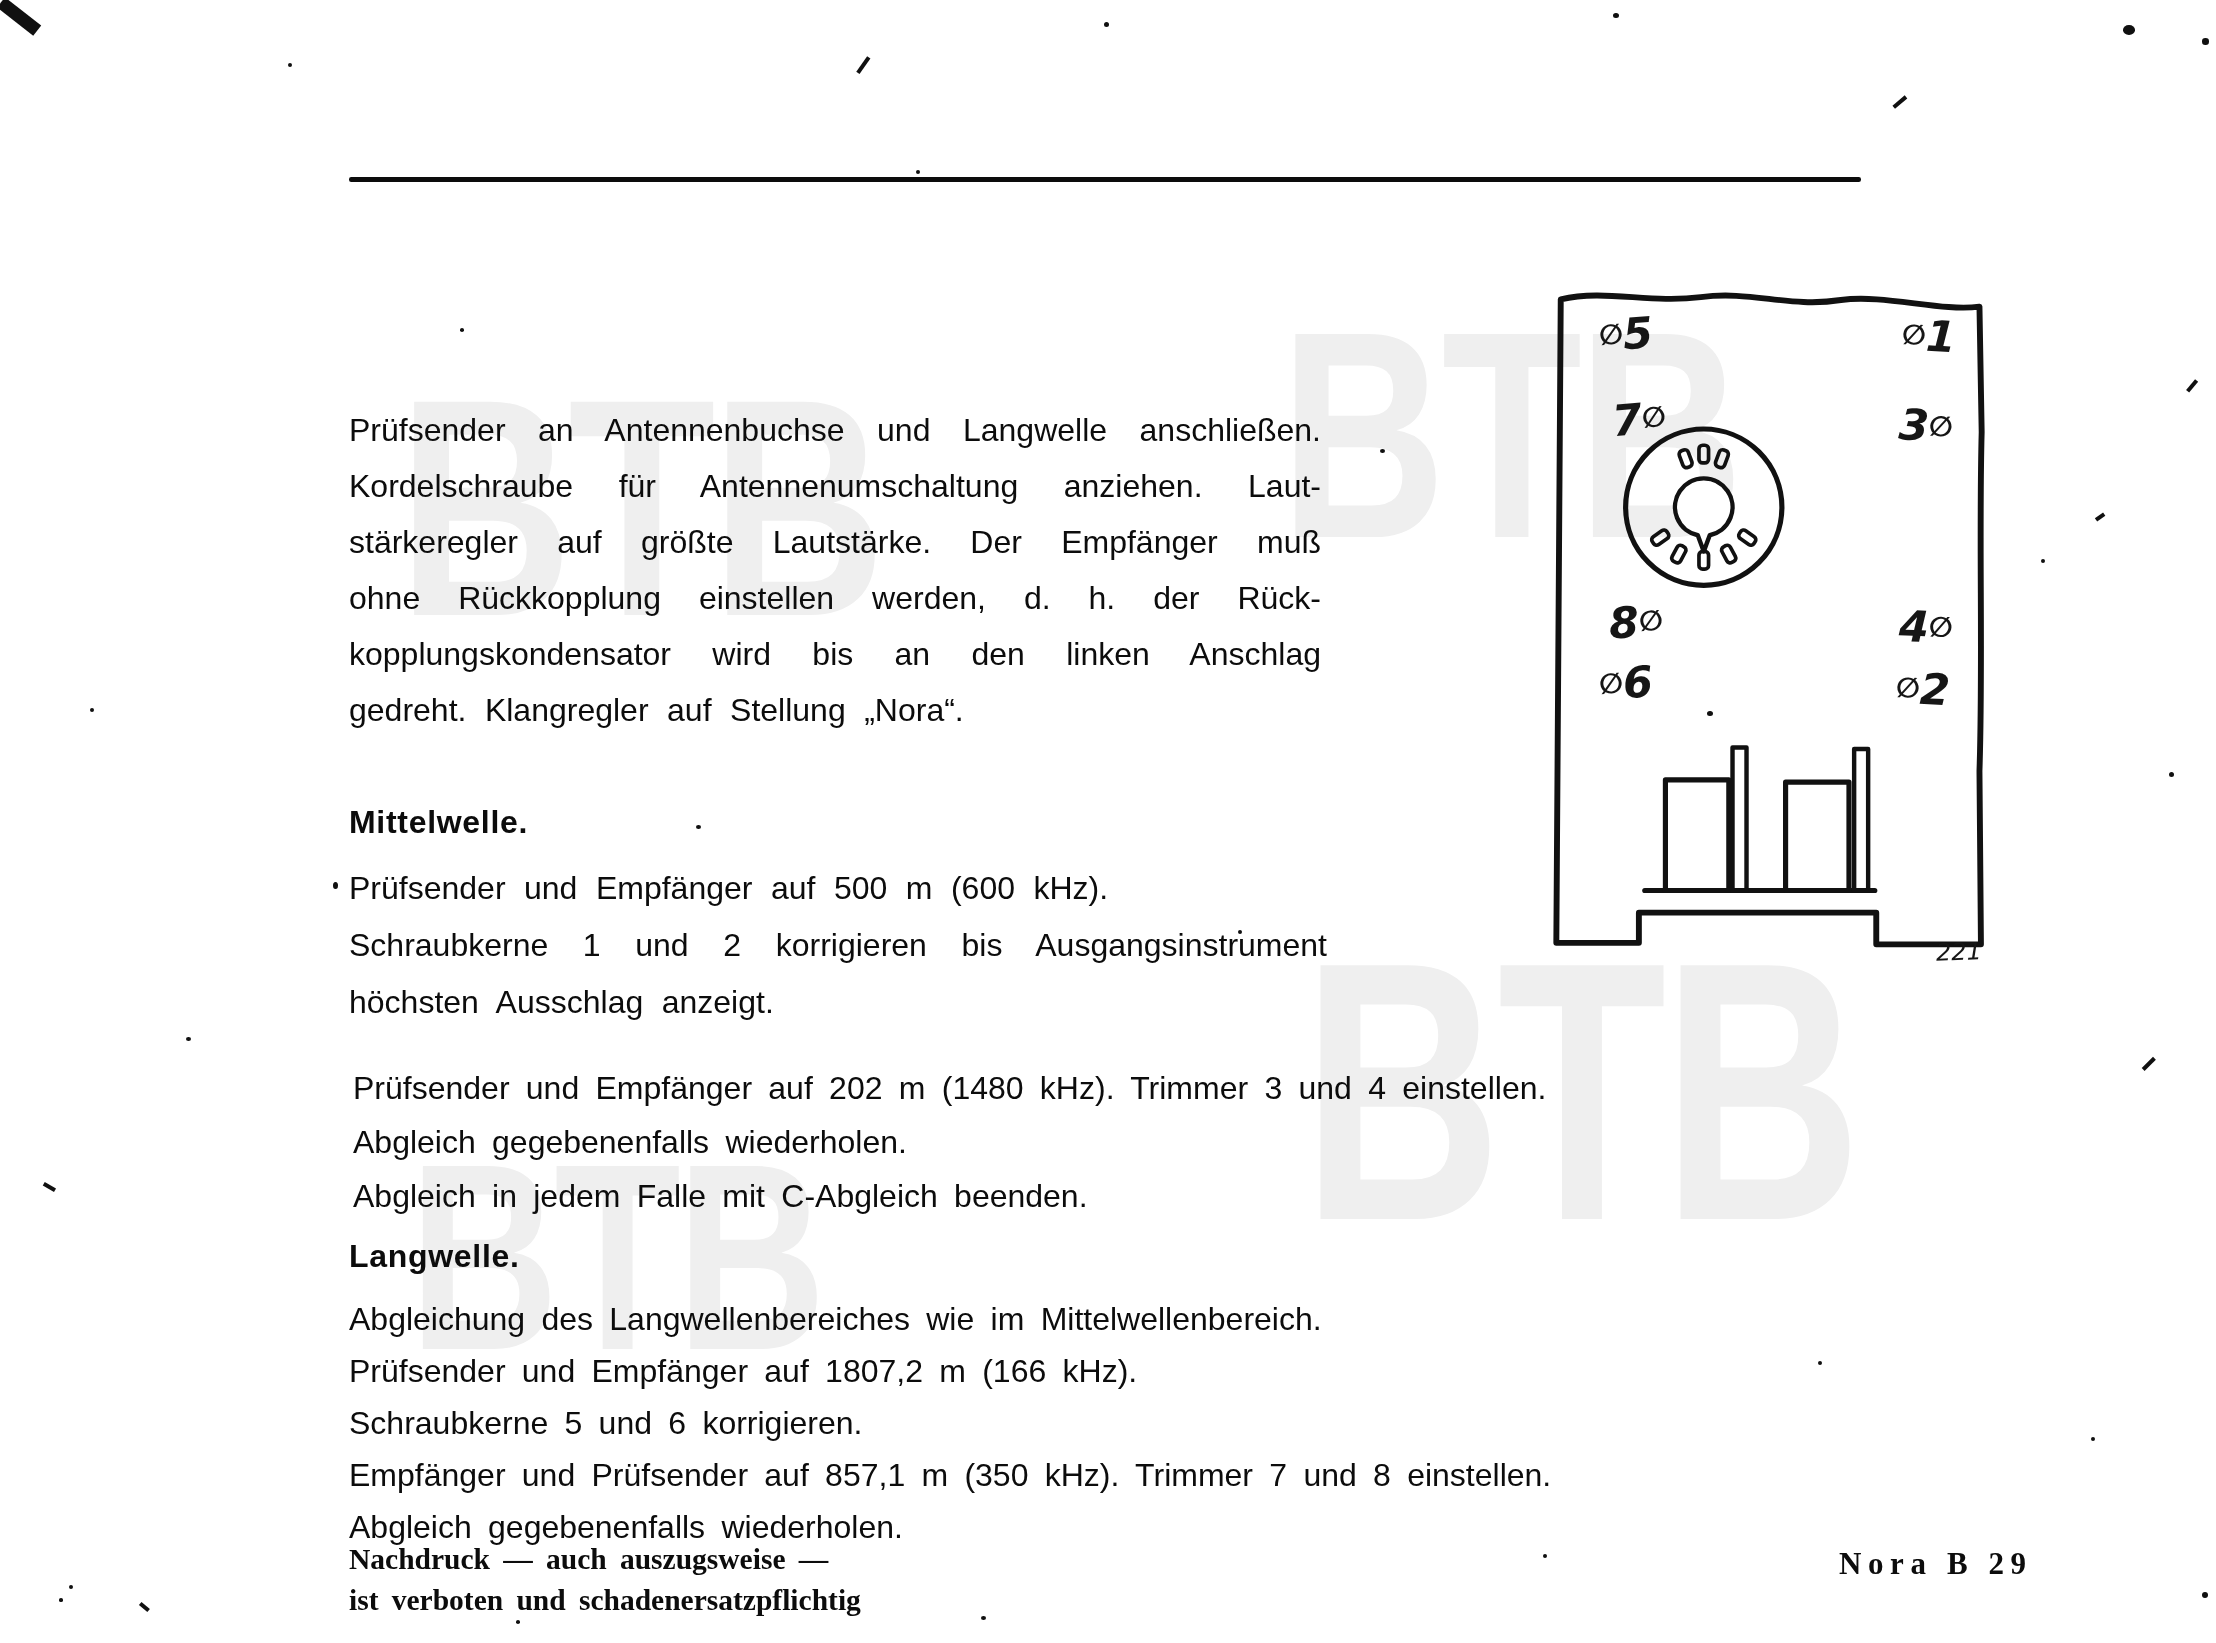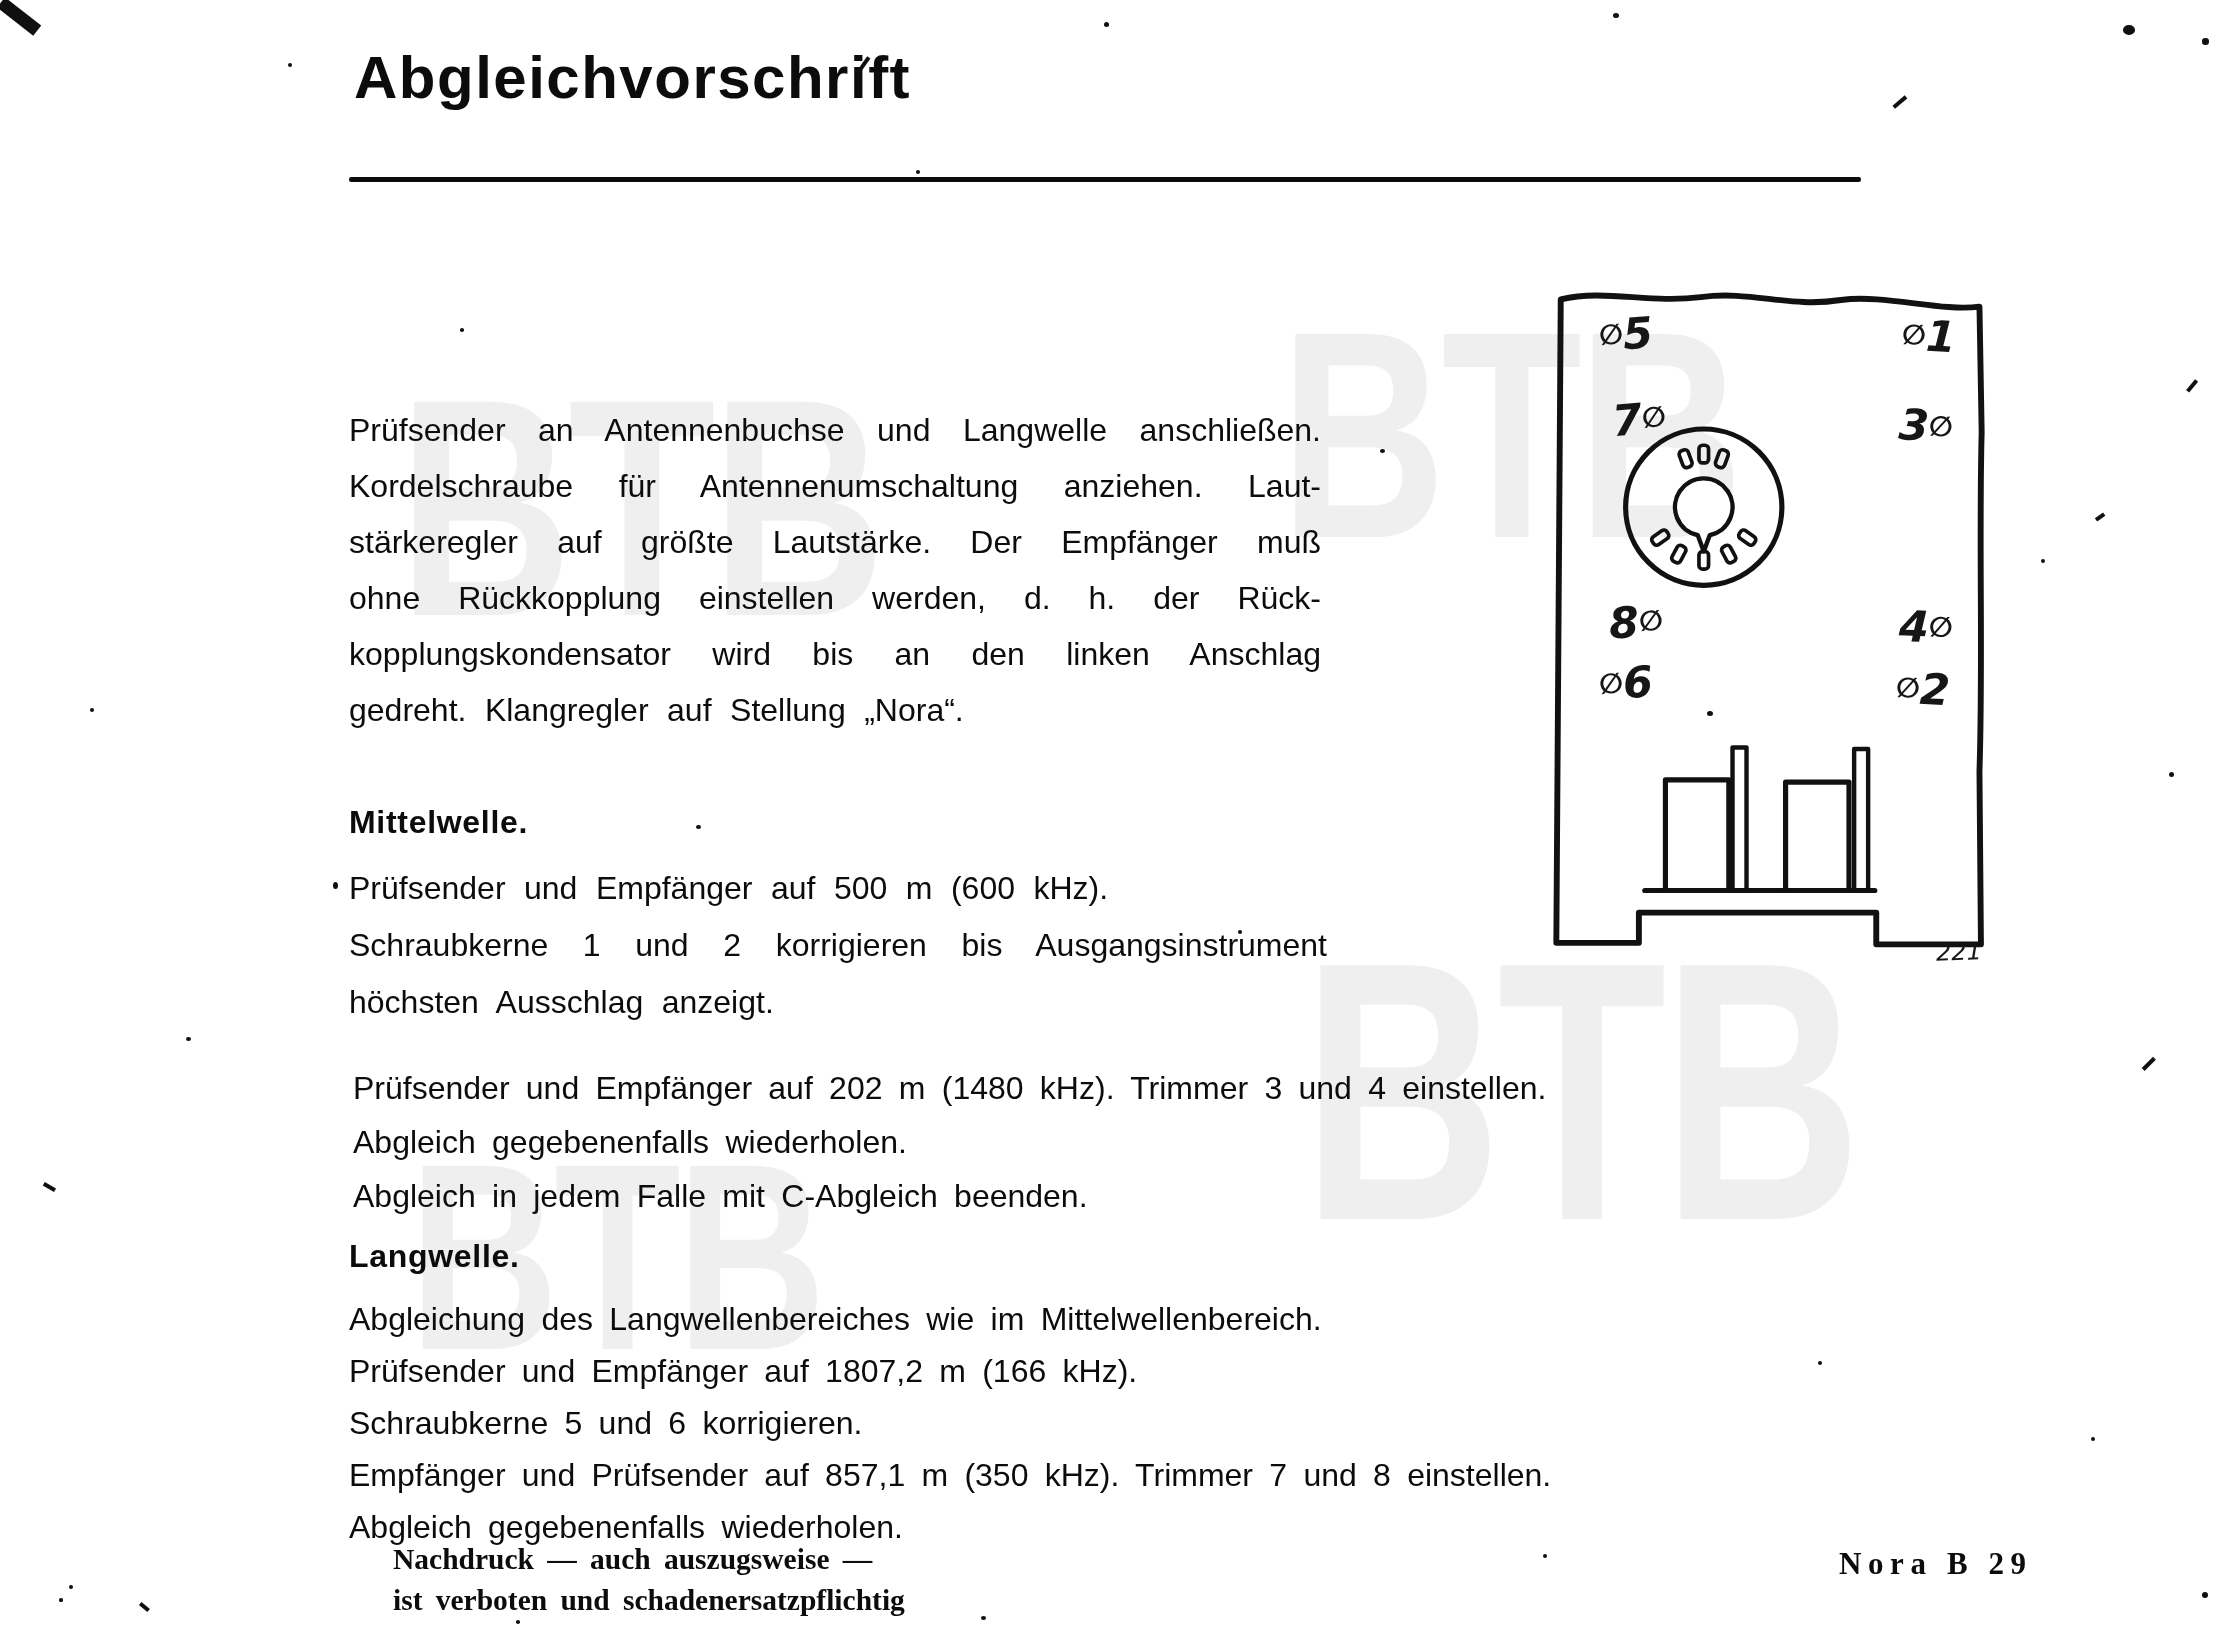--- a/index.html
+++ b/index.html
@@ -20,21 +20,21 @@
   .lh76 .line{height:56px;line-height:56px;}
   .lh77 .line{height:57px;line-height:57px;}
   .lh73 .line{height:54px;line-height:54px;}
   .lh70 .line{height:52px;line-height:52px;}
   .j{white-space:normal;text-align:justify;text-align-last:justify;}
   .ws .line{word-spacing:9.6px;}
   .ws10 .line{word-spacing:7.4px;}
   .heading{position:absolute;z-index:2;font-size:32px;font-weight:bold;letter-spacing:0.7px;}
   
   .footer-left{position:absolute;left:349px;top:1539px;z-index:2;
-       font-family:"Liberation Serif",serif;font-weight:bold;font-size:29.5px;margin-left:44px;}
+       font-family:"Liberation Serif",serif;font-weight:bold;font-size:29.5px;}
   .footer-left .line{height:41px;line-height:41px;word-spacing:5.9px;}
   .footer-right{position:absolute;left:1839px;top:1546px;z-index:2;
        font-family:"Liberation Serif",serif;font-weight:bold;font-size:31px;letter-spacing:6.6px;text-align:center;}
   
   .diagram{position:absolute;left:1546px;top:277px;width:446px;height:697px;z-index:2;}
   .diagram svg{position:absolute;left:0;top:0;}
   .marker{position:absolute;z-index:3;white-space:nowrap;
           font-family:"DejaVu Sans",sans-serif;font-weight:bold;font-style:italic;
           font-size:43px;color:#161616;}
   .msym{font-size:28px;font-style:normal;vertical-align:5.9px;letter-spacing:0;}
@@ -48,21 +48,20 @@
 </head>
 <body>
 
 <div class="page">
 
   <div class="wm" style="left:398px;top:384px;font-size:310px;transform:scaleX(0.78);">BTB</div>
   <div class="wm" style="left:1280px;top:317px;font-size:295px;transform:scaleX(0.78);">BTB</div>
   <div class="wm" style="left:1302px;top:944px;font-size:369px;transform:scaleX(0.75);">BTB</div>
   <div class="wm" style="left:409px;top:1151px;font-size:266px;transform:scaleX(0.78);">BTB</div>
 
-  <div class="title">Abgleichvorschrift</div>
   <div class="rule"></div>
 
   <div class="block lh76 ws" style="left:349px;top:402px;width:972px;">
     <span class="line j">Prüfsender an Antennenbuchse und Langwelle anschließen.</span>
     <span class="line j">Kordelschraube für Antennenumschaltung anziehen. Laut-</span>
     <span class="line j">stärkeregler auf größte Lautstärke. Der Empfänger muß</span>
     <span class="line j">ohne Rückkopplung einstellen werden, d. h. der Rück-</span>
     <span class="line j">kopplungskondensator wird bis an den linken Anschlag</span>
     <span class="line">gedreht. Klangregler auf Stellung „Nora“.</span>
   </div>

